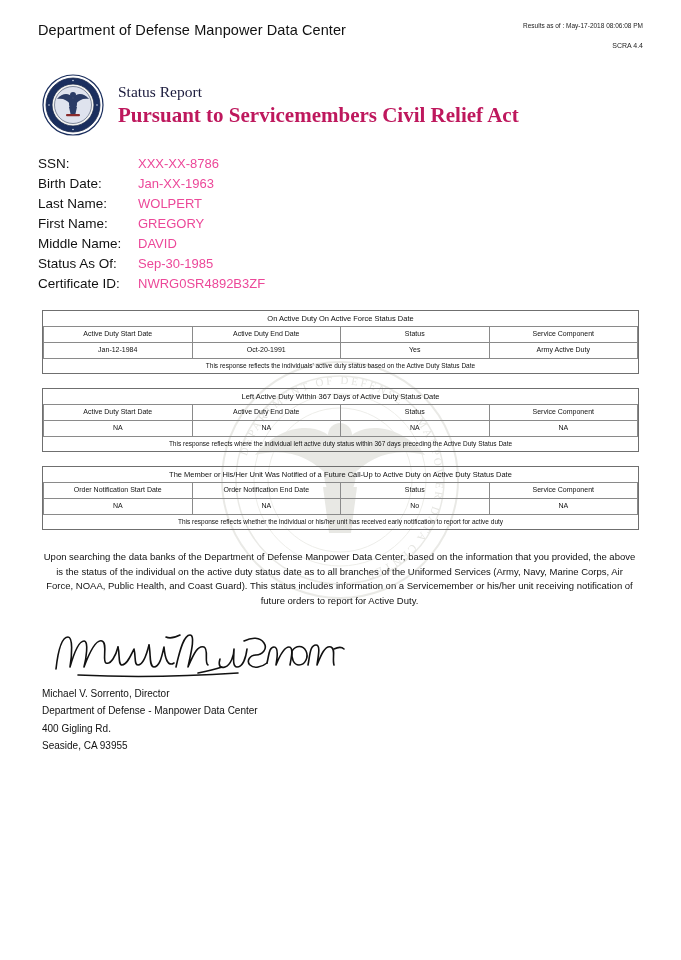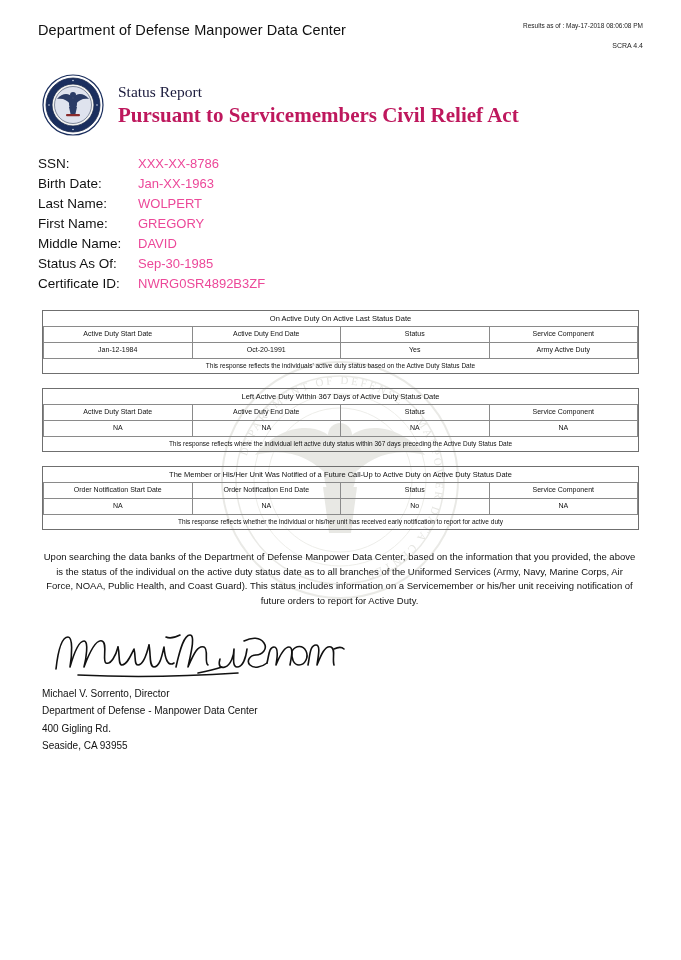--- a/index.html
+++ b/index.html
@@ -282,21 +282,21 @@
       <text font-family="Liberation Serif, serif" font-size="11" fill="#a9a99c" letter-spacing="2.5">
         <textPath href="#wmpath" startOffset="4%">DEPARTMENT OF DEFENSE &nbsp;&nbsp; MANPOWER DATA CENTER</textPath>
       </text>
     </svg>
   </div>
 
   <div class="table-wrap">
     <table class="report">
       <tbody>
           <tr class="caption-row">
-        <td colspan="4">On Active Duty On Active Last Status Date</td>
+        <td colspan="4">On Active Duty On Active Force Status Date</td>
       </tr>
       <tr class="header-row">
         <td>Active Duty Start Date</td>
         <td>Active Duty End Date</td>
         <td>Status</td>
         <td>Service Component</td>
       </tr>
       <tr class="data-row">
         <td>Jan-12-1984</td>
         <td>Oct-20-1991</td>

